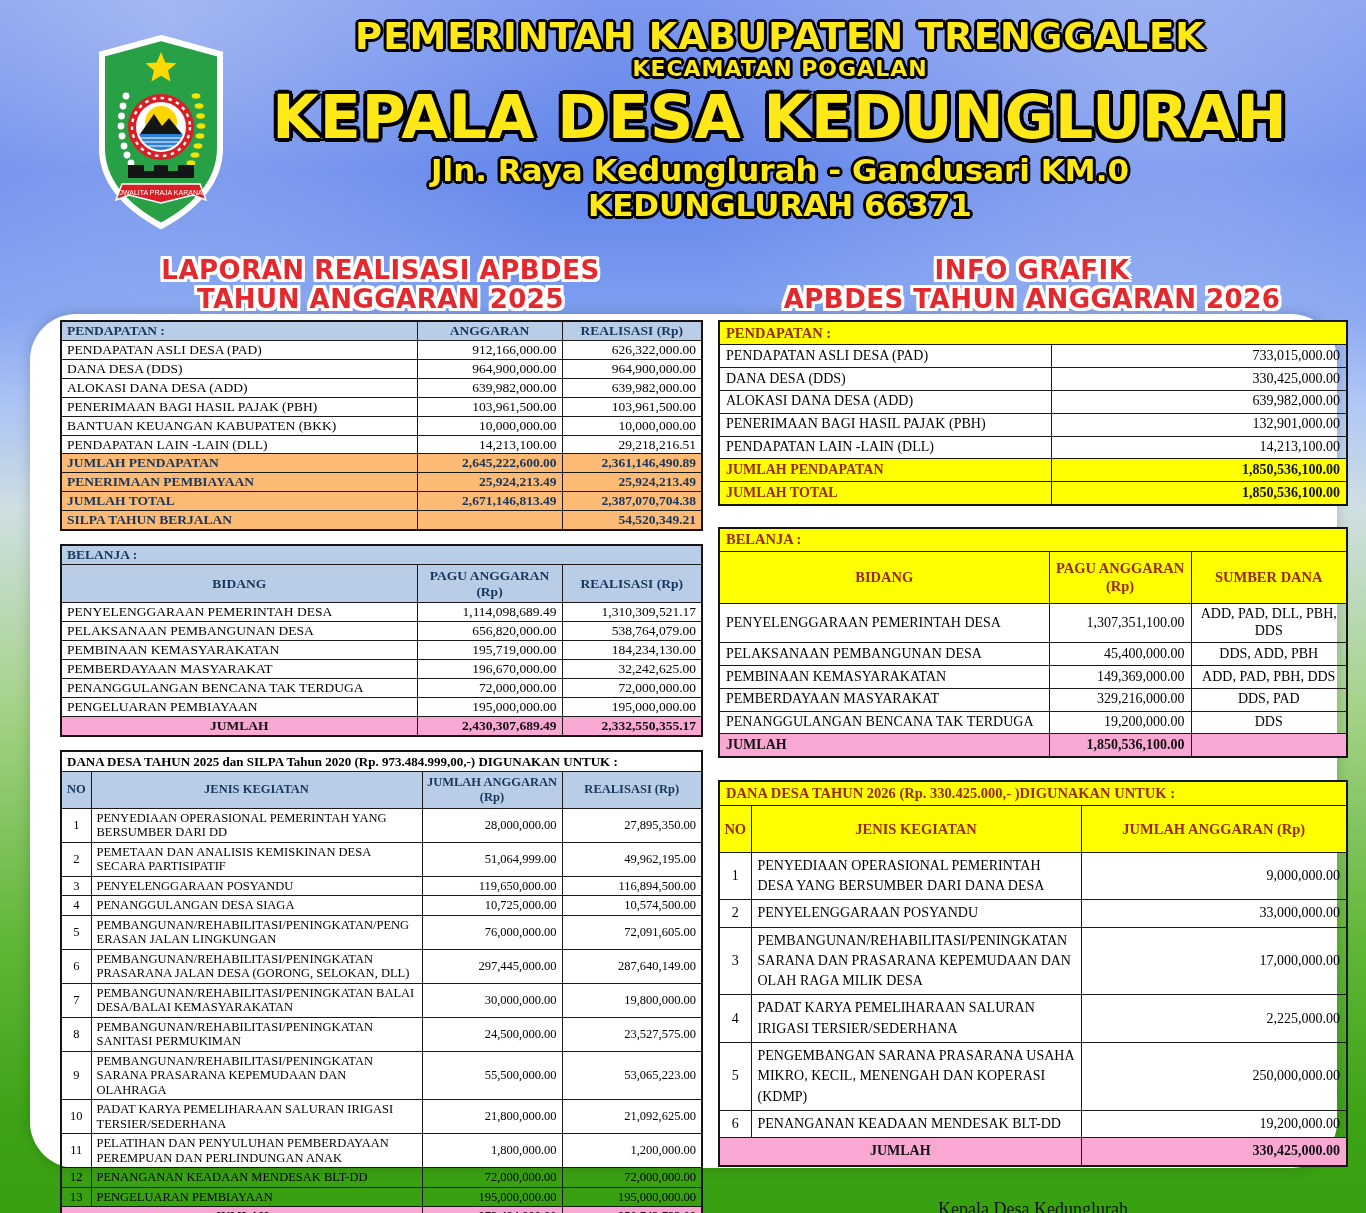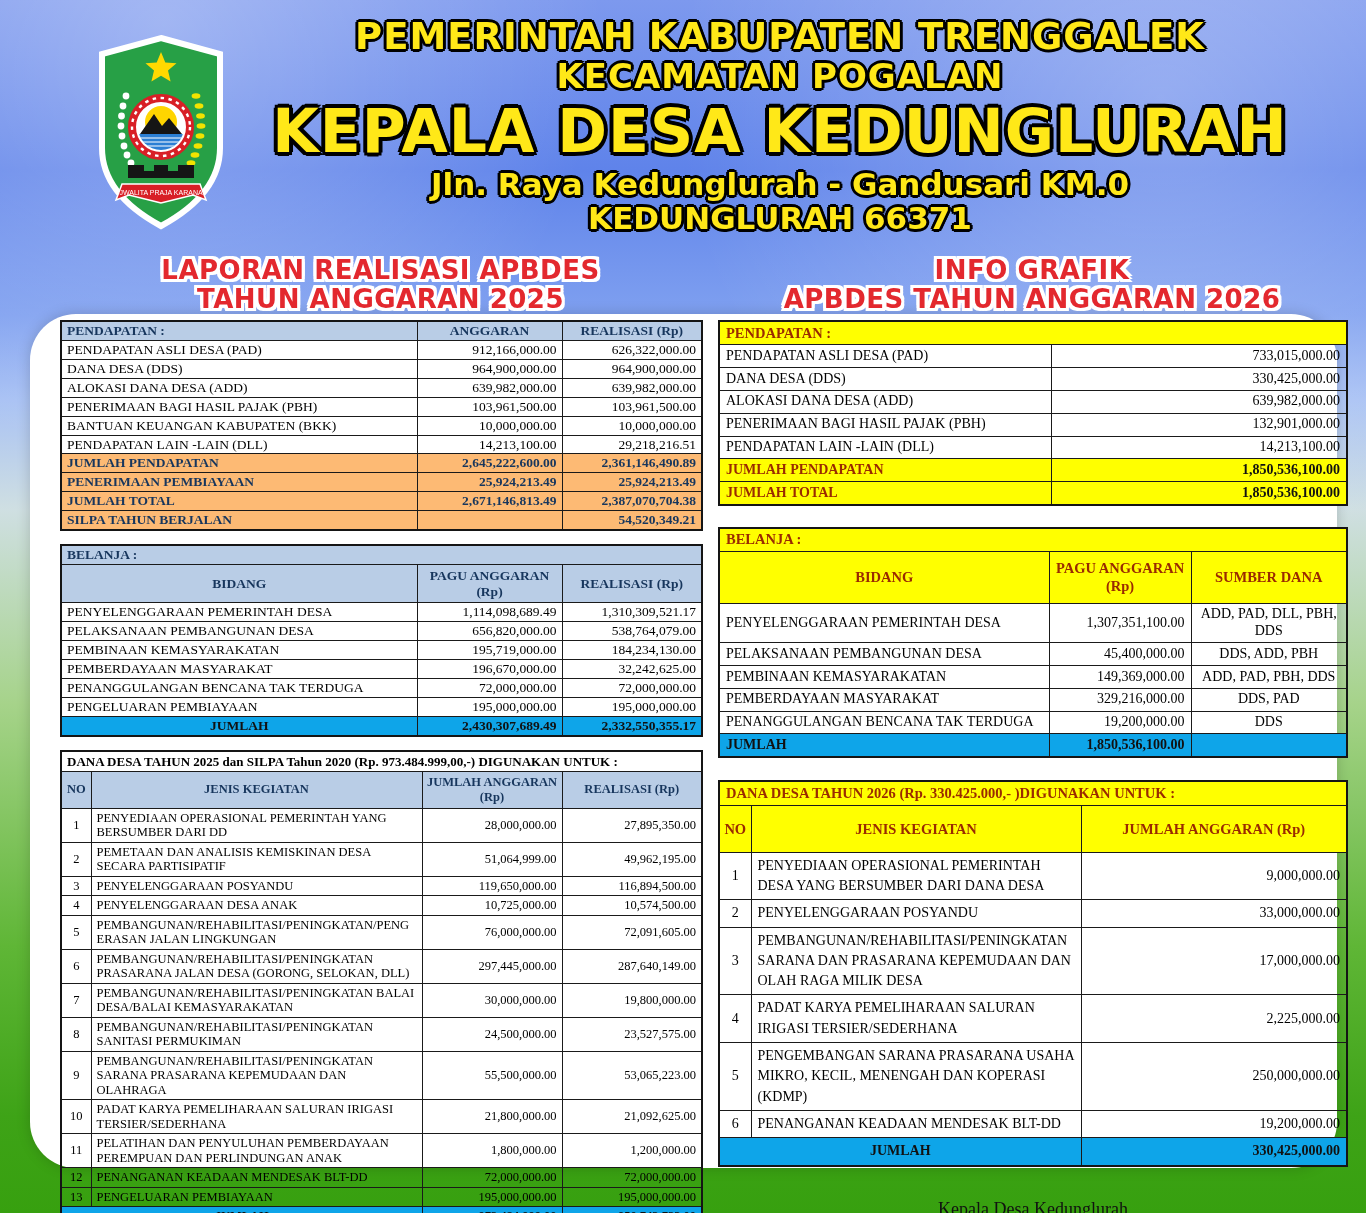--- a/index.html
+++ b/index.html
@@ -18,21 +18,21 @@
     background:#fff;border-radius:46px;box-shadow:0 0 14px rgba(0,0,0,.18);
   }
   
   .hdr-titles{position:absolute;left:205px;top:16px;width:1150px;text-align:center;
     font-family:"DejaVu Sans", sans-serif;font-weight:bold;color:#ffe818;line-height:1.12;}
   .o2{text-shadow:-2px -2px 0 #000,2px -2px 0 #000,-2px 2px 0 #000,2px 2px 0 #000,
       -3px 0 0 #000,3px 0 0 #000,0 -3px 0 #000,0 3px 0 #000;}
   .o3{text-shadow:-3px -3px 0 #000,3px -3px 0 #000,-3px 3px 0 #000,3px 3px 0 #000,
       -4px 0 0 #000,4px 0 0 #000,0 -4px 0 #000,0 4px 0 #000;}
   .h-line1{font-size:37px;letter-spacing:1px;}
-  .h-line2{font-size:34px;letter-spacing:1px;}
+  .h-line2{font-size:22px;letter-spacing:1px;}
   .h-line3{font-size:60px;letter-spacing:1px;margin:2px 0;}
   .h-line4{font-size:31px;}
   .h-line5{font-size:31px;}
   .logo{position:absolute;left:86px;top:34px;width:150px;height:196px;}
   
   .sec-title{position:absolute;top:256px;text-align:center;
     font-family:"DejaVu Sans", sans-serif;font-weight:bold;font-size:26px;line-height:1.1;
     color:#e3282e;letter-spacing:.5px;
     text-shadow:-3px -3px 0 #fff,3px -3px 0 #fff,-3px 3px 0 #fff,3px 3px 0 #fff,
       -3px 0 0 #fff,3px 0 0 #fff,0 -3px 0 #fff,0 3px 0 #fff;}
@@ -45,21 +45,21 @@
   table{border-collapse:collapse;width:100%;table-layout:fixed;}
   .tbl{border:2px solid #151515;margin-bottom:13px;}
   td,th{border:1px solid #1a1a1a;padding:1px 5px;vertical-align:middle;word-wrap:break-word;}
   th{font-weight:bold;}
   .lbl{text-align:left;}
   .num{text-align:right;}
   .ctr{text-align:center;}
   .hdr-blue{background:#b9cde6;color:#17365d;}
   .hdr-yellow{background:#ffff00;color:#9a2a00;}
   .row-yellow{background:#fdba74;color:#17365d;font-weight:bold;}
-  .row-green{background:#0ea5e9;color:#111;font-weight:bold;}
+  .row-green{background:#f9a8d4;color:#111;font-weight:bold;}
   .blk{color:#111;}
   
   .t-l1{font-size:13.5px;line-height:1.18;}
   .t-l1 th{font-size:13.5px;}
   .t-l2{font-size:13.5px;line-height:1.18;}
   .t-l2 .colhdr th{padding:3px 4px;line-height:1.15;}
   .t-l3{font-size:12.5px;line-height:1.16;}
   .t-l3 td{padding:2px 5px;}
   .t-l3 .top-hdr th{background:#fff;color:#000;text-align:left;font-size:13px;padding:2px 5px;}
   .t-l3 .colhdr th{padding:3px 4px;line-height:1.2;}
@@ -324,21 +324,21 @@
 
         <tr>
           <td class="ctr">3</td>
           <td class="lbl">PENYELENGGARAAN POSYANDU</td>
           <td class="num">119,650,000.00</td>
           <td class="num">116,894,500.00</td>
         </tr>
 
         <tr>
           <td class="ctr">4</td>
-          <td class="lbl">PENYELENGGARAAN DESA ANAK</td>
+          <td class="lbl">PENANGGULANGAN DESA SIAGA</td>
           <td class="num">10,725,000.00</td>
           <td class="num">10,574,500.00</td>
         </tr>
 
         <tr>
           <td class="ctr">5</td>
           <td class="lbl">PEMBANGUNAN/REHABILITASI/PENINGKATAN/PENGERASAN JALAN LINGKUNGAN</td>
           <td class="num">76,000,000.00</td>
           <td class="num">72,091,605.00</td>
         </tr>

